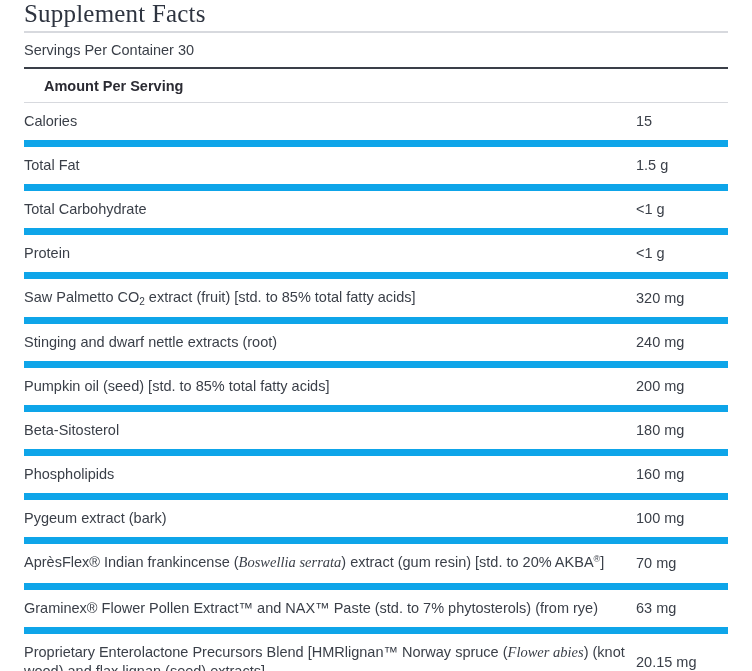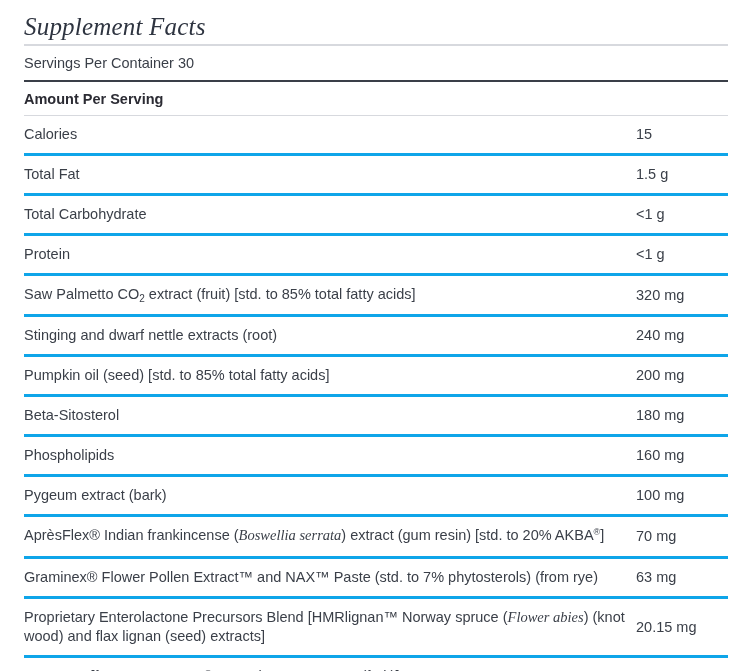--- a/index.html
+++ b/index.html
@@ -19,23 +19,22 @@
     box-sizing: border-box;
     padding: 0 24px;
   }
   .sf-title {
     font-family: "Liberation Serif", serif;
     font-size: 25px;
     font-weight: 400;
     color: #2e3440;
     letter-spacing: .2px;
     margin: 0;
-    padding: 13px 0 3px 0;
+    padding: 0 0 3px 0;
     line-height: 28px;
-    font-style: italic;
   }
   .title-wrap {
     padding-top: 0px;
   }
   .serving-line {
     font-size: 14.5px;
     color: #3a3f48;
     padding: 9px 0 9px 0;
     line-height: 16px;
   }
@@ -47,31 +46,32 @@
   }
   .rule-thick {
     border-bottom: 2px solid #3a3f48;
   }
   .amount-head {
     font-size: 14.5px;
     font-weight: bold;
     color: #2b2b33;
     padding: 9px 0 8px 0;
     line-height: 16px;
+    margin-left: 20px;
   }
   table.nutri {
     width: 100%;
     border-collapse: collapse;
     table-layout: fixed;
   }
   table.nutri td {
     font-size: 14.5px;
     color: #3a3f48;
     vertical-align: middle;
-    border-bottom: 3px solid #0ea5e9;
+    border-bottom: 7px solid #0ea5e9;
     padding: 9px 0 9px 0;
     line-height: 19px;
   }
   table.nutri tr:last-child td {
     border-bottom: none;
   }
   td.nm {
     text-align: left;
     padding-right: 14px;
   }

